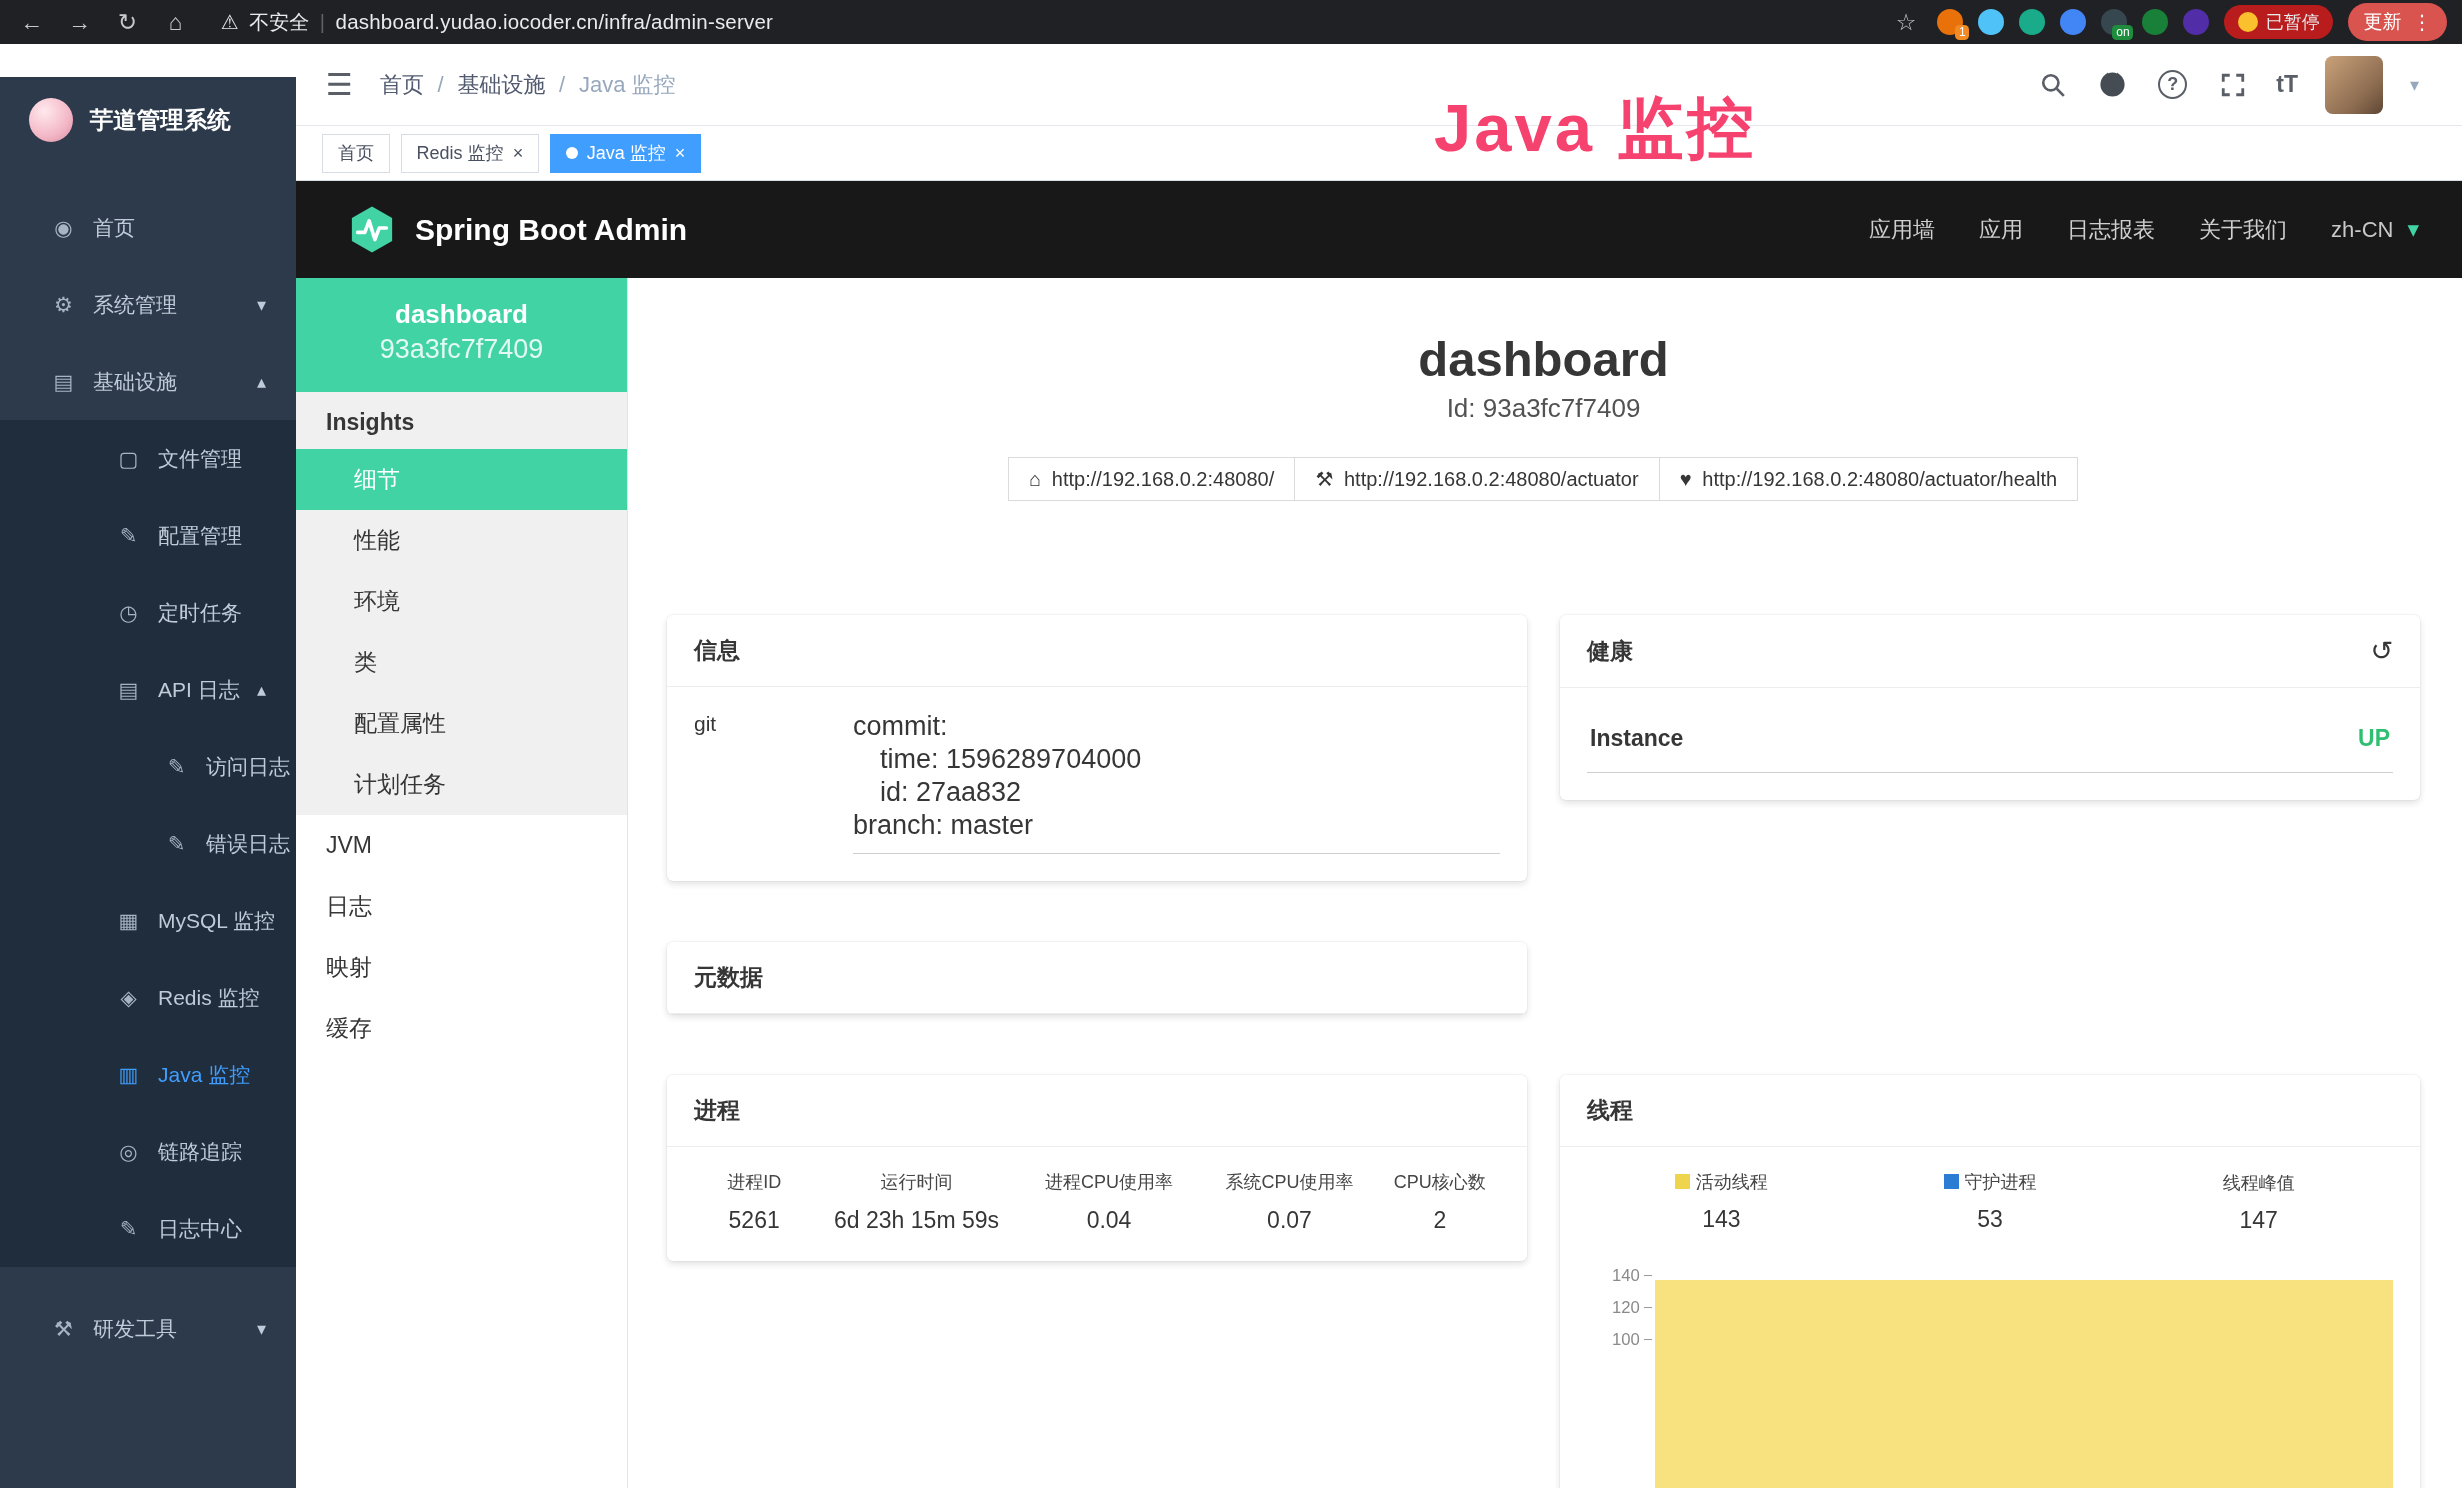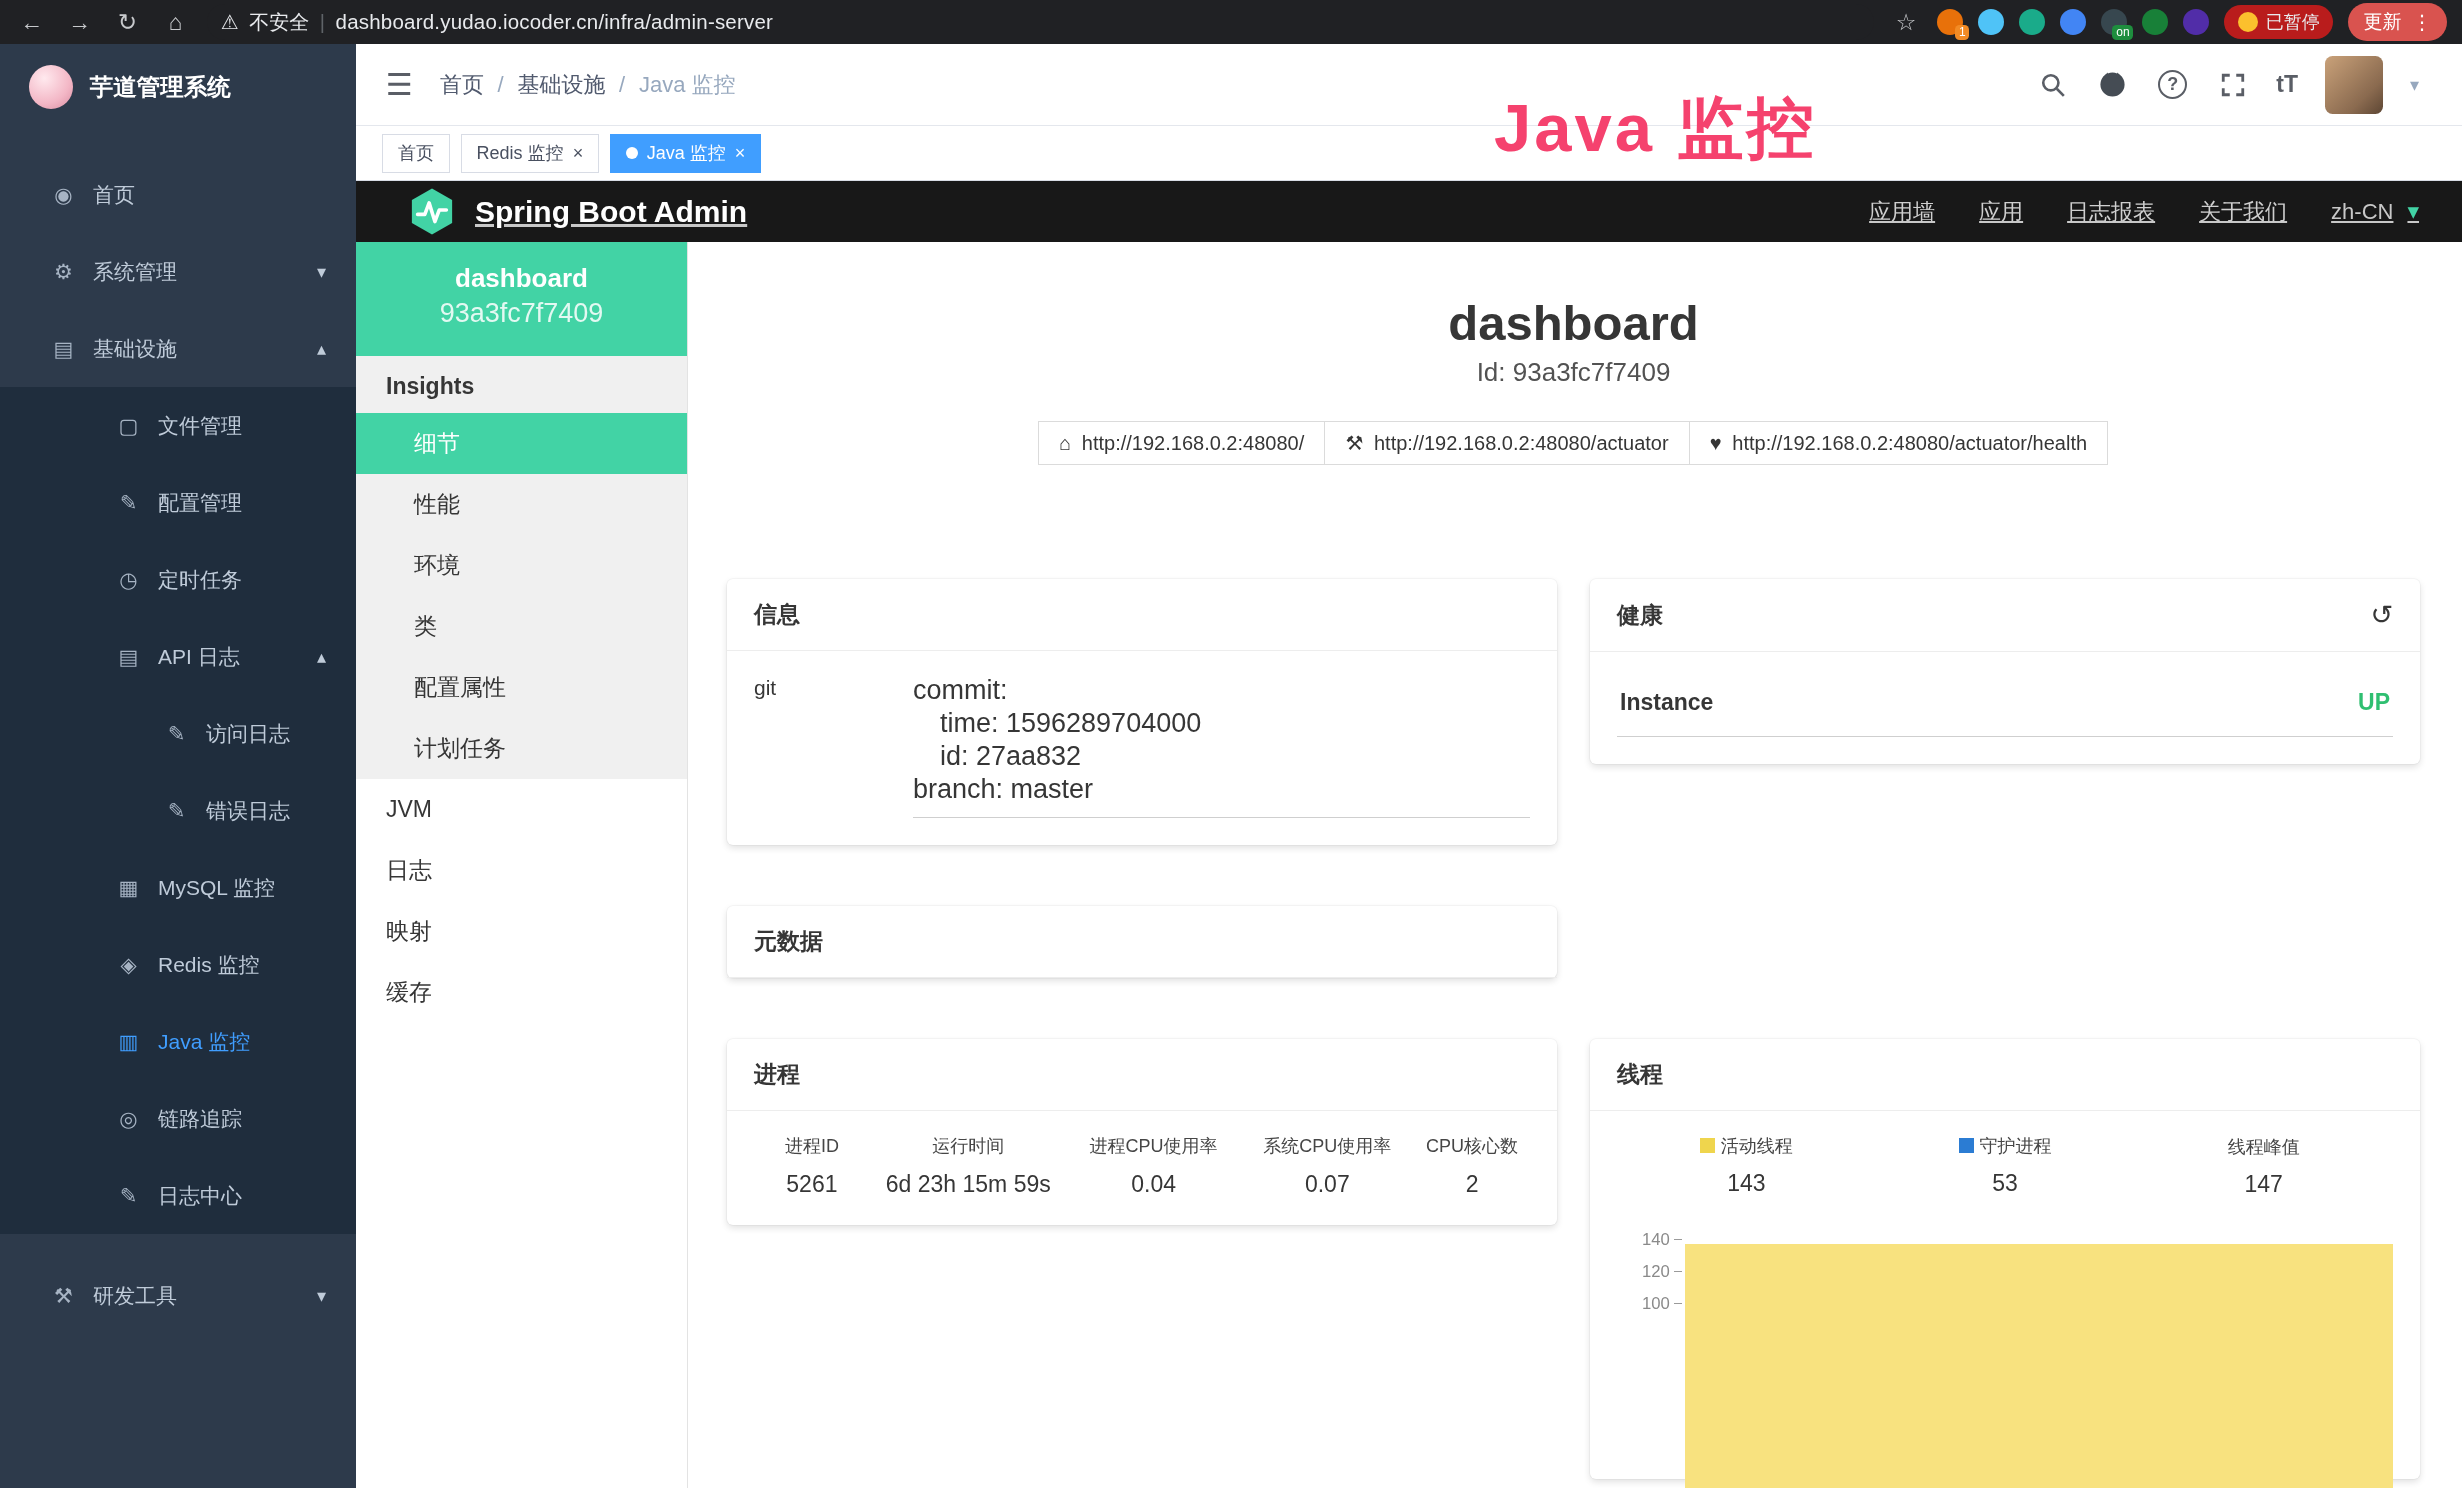--- a/index.html
+++ b/index.html
@@ -19,21 +19,21 @@
   .ext .badge.green { background: #1e8e3e; }
   .paused-chip { display: flex; align-items: center; gap: 7.6px; background: #b91c1c; border-radius: 20px; padding: 5.3px 13.7px; font-size: 18px; color: #e8eaed; flex: 0 0 auto; }
   .face { width: 20px; height: 20px; border-radius: 50%; background: #fbc02d; display: inline-block; }
   .update-btn { display: flex; align-items: center; gap: 10.6px; background: #d9534f; color: #fff; border-radius: 20px; padding: 6px 15px; font-size: 19px; flex: 0 0 auto; }
   .update-btn .kebab { font-size: 20px; }
 
   
   .app { display: flex; height: 1445px; }
 
   
-  .sidebar { width: 356px; background: #2d3a4b; color: #bfcbd9; flex: 0 0 auto; overflow: hidden; }
+  .sidebar { width: 296px; background: #2d3a4b; color: #bfcbd9; flex: 0 0 auto; overflow: hidden; margin-top: 33px; }
   .logo-row { height: 85px; display: flex; align-items: center; gap: 16.7px; padding-left: 29px; color: #fff; font-size: 23.5px; font-weight: bold; }
   .logo-img { width: 44px; height: 44px; border-radius: 50%; background: radial-gradient(circle at 35% 30%, #ffe9ee, #f3b7c6 60%, #d98ba0); flex: 0 0 auto; }
   .menu { padding-top: 27px; }
   .s-item { height: 77px; display: flex; align-items: center; font-size: 21px; position: relative; cursor: pointer; }
   .s-item .s-icon { width: 29px; margin-right: 15px; font-size: 21px; text-align: center; color: #a7b4c4; }
   .s-item.lvl1 { padding-left: 49px; }
   .s-item.lvl2 { padding-left: 114px; background: #1f2d3d; }
   .s-item.lvl3 { padding-left: 162px; background: #1f2d3d; }
   .s-item.active { color: #409eff; }
   .s-item.active .s-icon { color: #409eff; }
@@ -56,21 +56,21 @@
   .avatar { width: 58px; height: 58px; border-radius: 7.6px; background: linear-gradient(135deg, #caa27a, #8a6a4f 70%, #5d4634); }
   .avatar-caret { font-size: 18px; color: #97a8be; }
 
   .tags-bar { height: 55px; background: #fff; border-bottom: 0.8px solid #d8dce5; display: flex; align-items: center; gap: 10.6px; padding: 0 0 0 26px; }
   .tag { height: 39px; display: flex; align-items: center; gap: 9px; padding: 0 15px; border: 0.8px solid #d8dce5; background: #fff; color: #495060; font-size: 18px; cursor: pointer; }
   .tag .tag-close { font-size: 18px; color: inherit; }
   .tag.active { background: #409eff; border-color: #409eff; color: #fff; }
   .tag .dot { width: 12px; height: 12px; border-radius: 50%; background: #fff; display: inline-block; }
 
   
-  .sba-topbar { height: 61px; background: #181818; display: flex; align-items: center; padding: 0 43px 0 53px; color: #c8c8c8; text-decoration: underline; }
+  .sba-topbar { height: 97px; background: #181818; display: flex; align-items: center; padding: 0 43px 0 53px; color: #c8c8c8; }
   .sba-logo { width: 46px; height: 49px; margin-right: 20px; }
   .sba-brand { color: #fff; font-size: 30px; font-weight: bold; }
   .sba-nav { margin-left: auto; display: flex; align-items: center; gap: 44px; font-size: 22px; }
   .sba-nav .nav-item { cursor: pointer; color: #cfcfcf; }
   .lang { display: flex; align-items: center; gap: 14px; cursor: pointer; }
   .lang .chev { color: #42d3a5; font-size: 23px; }
 
   .sba-body { flex: 1; display: flex; min-height: 0; }
   .sba-side { width: 332px; flex: 0 0 auto; background: #fff; border-right: 0.8px solid #e3e3e3; font-size: 23px; color: #363636; }
   .inst-head { height: 114px; background: #42d3a5; color: #fff; padding: 21px 0 0 0; text-align: center; cursor: pointer; }

